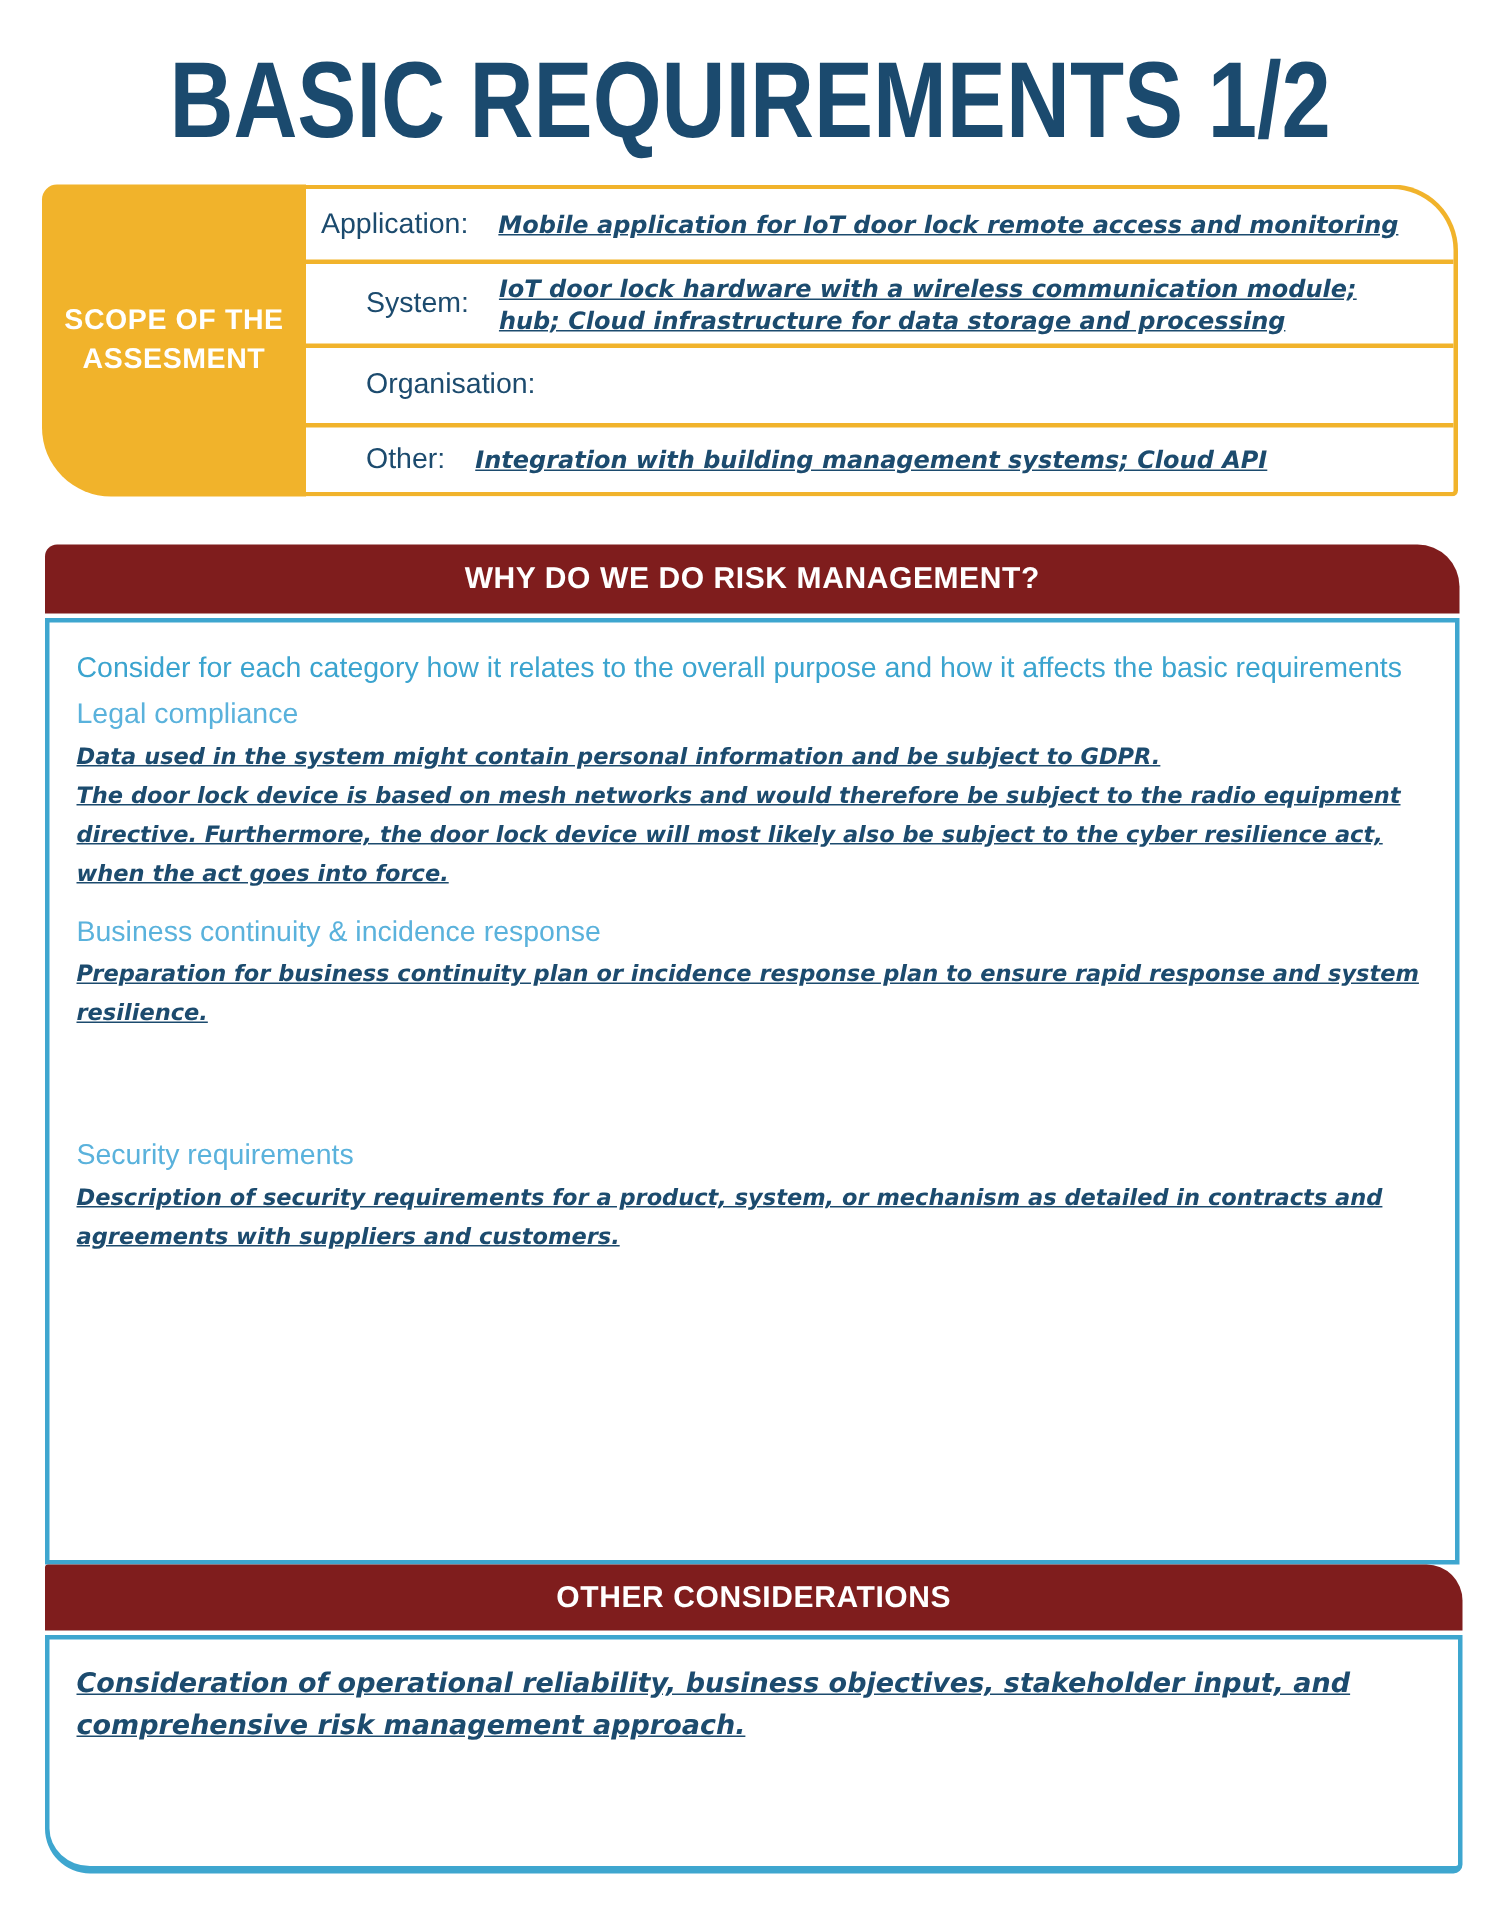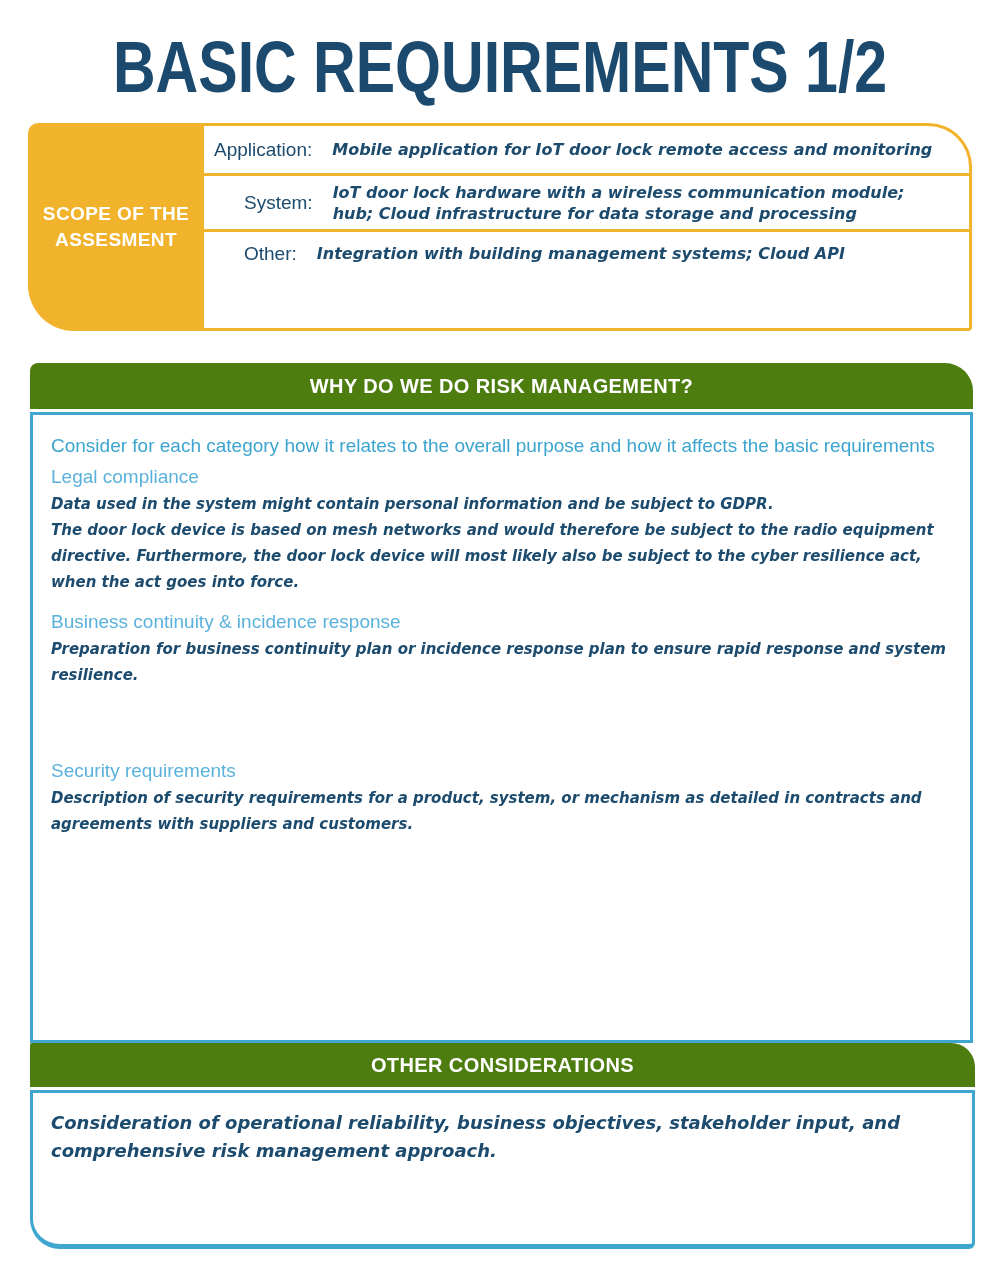--- a/index.html
+++ b/index.html
@@ -35,27 +35,27 @@
   }
   .scope-row { display:flex; align-items:center; padding:0 26px 0 10px; gap:20px; }
   .scope-row + .scope-row { border-top:3px solid #F1B32B;padding-left:40px; }
   .row-application { height:47px; }
   .row-system      { height:56px; }
   .row-organisation{ height:53px; }
   .row-other       { height:46px; }
   .field-label { color:#1C4B6E; font-size:19px; font-weight:400; white-space:nowrap; flex-shrink:0; }
   .hand {
     color:#1C4B6E; font-family:"DejaVu Sans", sans-serif;
-    font-style:italic; font-weight:bold;
+    font-style:italic; font-weight:bold;text-decoration:underline;
   }
   .scope-value { font-size:16px; line-height:21px; white-space:pre-line; }
 
   
   .panel-bar {
-    background:#4d7c0f; color:#ffffff; font-weight:bold; font-size:20px;
+    background:#7f1d1d; color:#ffffff; font-weight:bold; font-size:20px;
     letter-spacing:0.4px; text-align:center;
     display:flex; align-items:center; justify-content:center;
   }
   .why { position:absolute; left:30px; top:363px; width:943px; }
   .why .panel-bar { height:46px; border-radius:8px 28px 0 0; margin-bottom:3px; }
   .why-body {
     height:631px; border:3px solid #3EA6CF; background:#ffffff;
     padding:14px 18px 0 18px;
   }
   .intro {
@@ -89,20 +89,24 @@
     <div class="scope-label">SCOPE OF THE ASSESMENT</div>
     <div class="scope-table">
       <div class="scope-row row-application">
         <span class="field-label">Application:</span>
         <span class="hand scope-value">Mobile application for IoT door lock remote access and monitoring</span>
       </div>
       <div class="scope-row row-system">
         <span class="field-label">System:</span>
         <span class="hand scope-value">IoT door lock hardware with a wireless communication module; hub; Cloud infrastructure for data storage and processing</span>
       </div>
+      <div class="scope-row row-organisation">
+        <span class="field-label">Organisation:</span>
+        <span class="hand scope-value"></span>
+      </div>
       <div class="scope-row row-other">
         <span class="field-label">Other:</span>
         <span class="hand scope-value">Integration with building management systems; Cloud API</span>
       </div>
     </div>
   </div>
 
   <div class="why">
     <div class="panel-bar">WHY DO WE DO RISK MANAGEMENT?</div>
     <div class="why-body">

